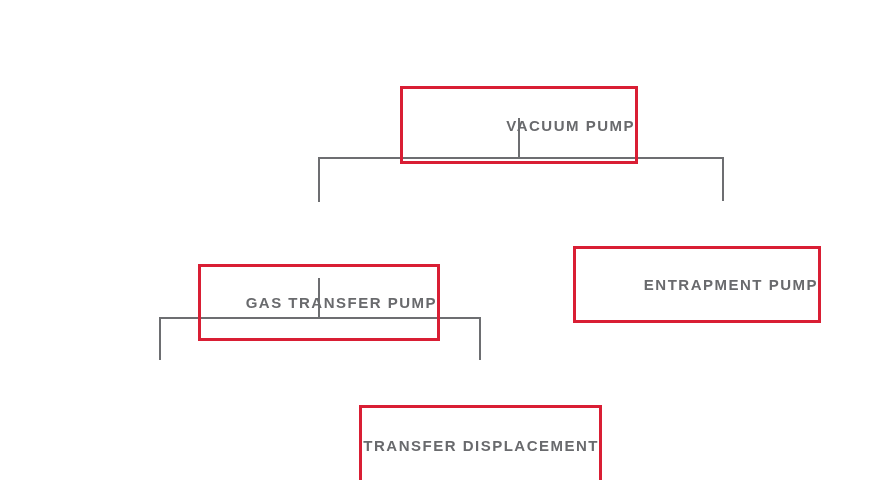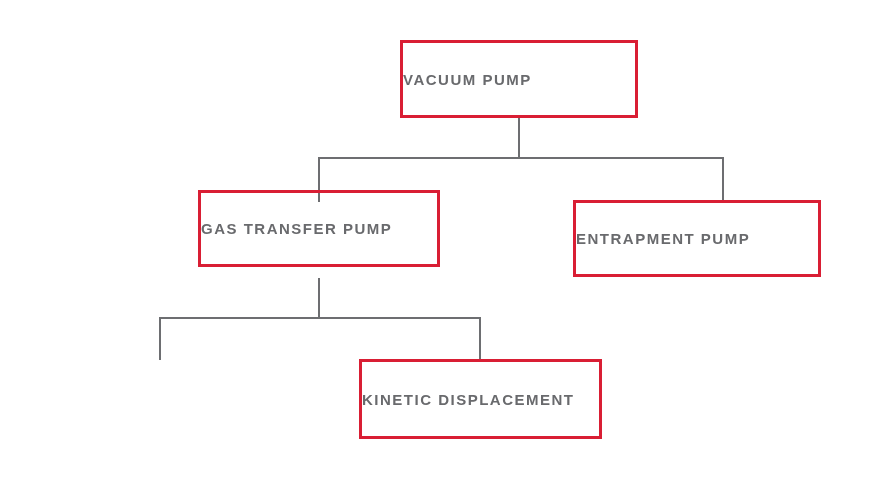--- a/index.html
+++ b/index.html
@@ -16,22 +16,23 @@
   }
   .canvas{
     position:relative;
     width:880px;height:480px;
     background:var(--background);
   }
   .node{
     position:absolute;
     border:3.5px solid var(--box-border);
     background:transparent;
-    display:flex;align-items:center;justify-content:flex-start;
+    display:flex;align-items:center;justify-content:flex-end;
     text-align:center;
+    margin-top:46px;
   }
   .node span{
     font-weight:bold;
     font-size:15px;
     letter-spacing:1.5px;
     color:var(--text);
     white-space:nowrap;
   }
   .line{position:absolute;background:var(--connector);}
   .line.v{width:2px;}
@@ -49,26 +50,26 @@
 
   <div class="line v" style="left:318px;top:278px;height:40px"></div>
   <div class="line h" style="left:159px;top:317px;width:322px"></div>
   <div class="line v" style="left:159px;top:317px;height:43px"></div>
   <div class="line v" style="left:479px;top:317px;height:43px"></div>
 
   <div class="node" style="left:400px;top:40px;width:238px;height:78px">
     <span>VACUUM PUMP</span>
   </div>
 
-  <div class="node" style="left:198px;top:190px;width:242px;height:77px">
+  <div class="node" style="left:198px;top:218px;width:242px;height:77px">
     <span>GAS TRANSFER PUMP</span>
   </div>
 
   <div class="node" style="left:573px;top:200px;width:248px;height:77px">
     <span>ENTRAPMENT PUMP</span>
   </div>
 
 
   <div class="node" style="left:359px;top:359px;width:243px;height:80px">
-    <span>KINETIC DISPLACEMENT</span>
+    <span>TRANSFER DISPLACEMENT</span>
   </div>
 
 </div>
 
 </body></html>

